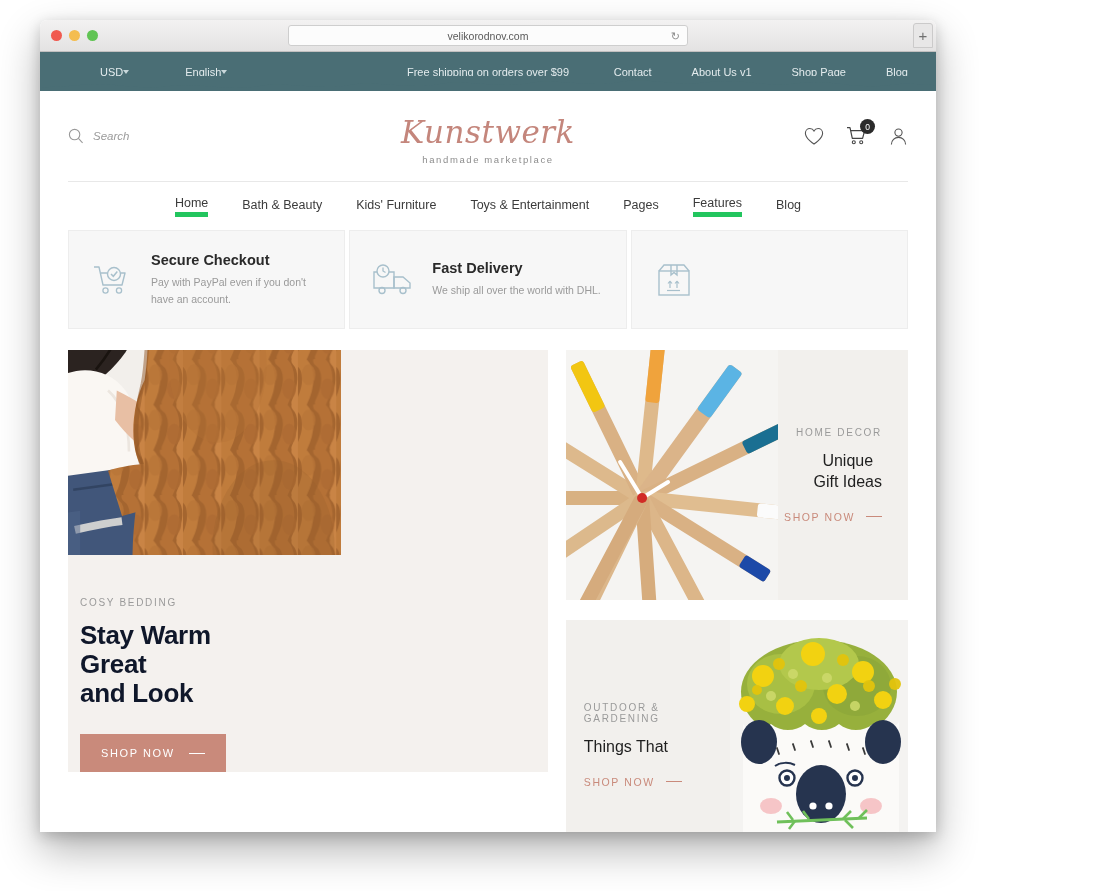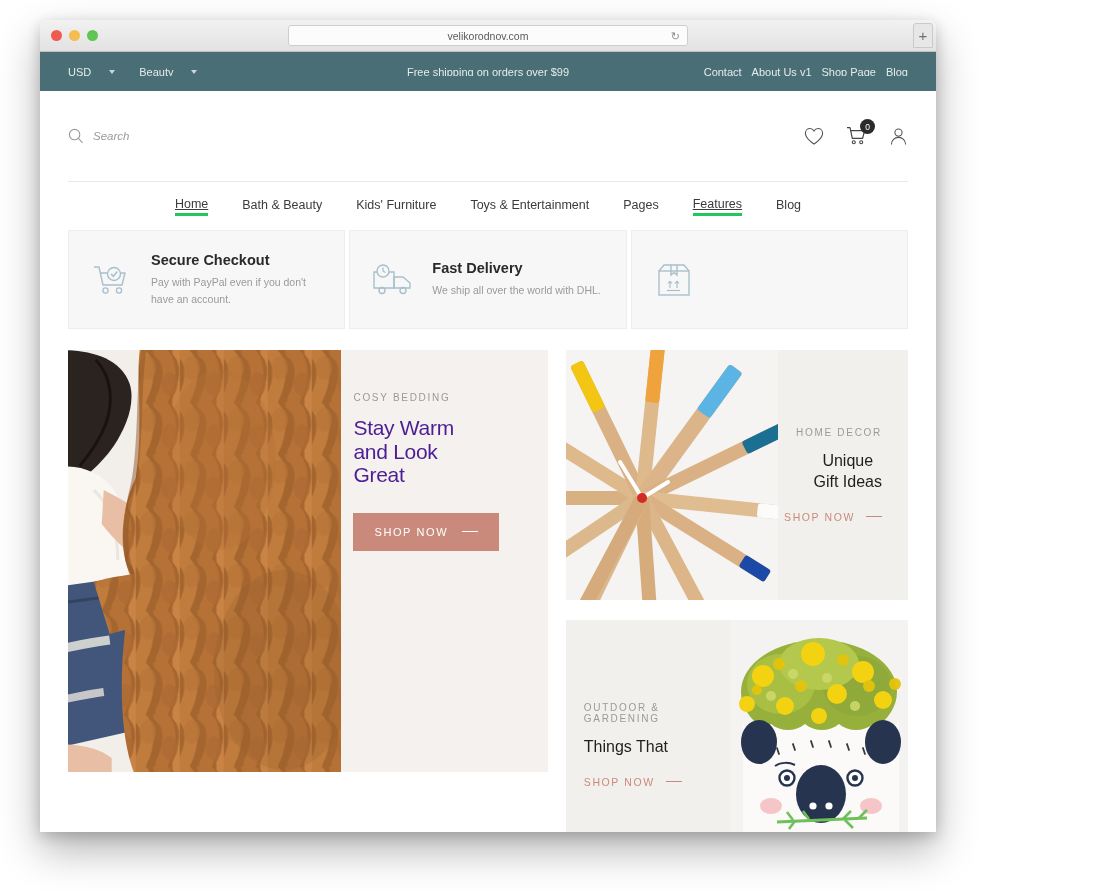--- a/index.html
+++ b/index.html
@@ -61,32 +61,32 @@
   .topbar {
     position: relative;
     height: 39px;
     background: #4a6e75;
     color: #e4ecee;
     font-size: 11px;
     display: flex; align-items: center;
     padding: 0 28px;
   }
   .tb-left { display: flex; gap: 24px; align-items: center; }
-  .tb-item { display: flex; align-items: center; gap: 18px; cursor: pointer; }
+  .tb-item { display: flex; align-items: center; gap: 0; cursor: pointer; margin-left: 32px; }
   .caret {
     width: 0; height: 0;
     border-left: 3.5px solid transparent;
     border-right: 3.5px solid transparent;
     border-top: 4px solid #c9d8db;
   }
   .tb-center {
     position: absolute; left: 50%; transform: translateX(-50%);
     font-size: 11px;
   }
-  .tb-right { margin-left: auto; display: flex; gap: 10px; font-size: 11px; }
+  .tb-right { margin-left: auto; display: flex; gap: 40px; font-size: 11px; }
   .tb-right span { cursor: pointer; }
   .torn {
     position: absolute; left: 0; right: 0; bottom: -1px;
     height: 16px; display: block;
   }
 
   
   .header {
     position: relative;
     height: 90px;
@@ -123,21 +123,21 @@
   .divider { height: 1px; background: #e8e8e8; margin: 0 28px; }
 
   
   .nav {
     height: 48px;
     display: flex; align-items: center; justify-content: center;
     gap: 34px;
     font-size: 12.5px; color: #3b3b3b;
   }
   .nav-item { cursor: pointer; padding-bottom: 2px; }
-  .nav-item.active { border-bottom: 3px solid #22c55e; text-decoration: underline; }
+  .nav-item.active { border-bottom: 5px solid #22c55e; }
 
   
   .features {
     display: flex; gap: 4px;
     margin: 0 28px;
   }
   .feat {
     flex: 1;
     background: #f7f7f7;
     border: 1px solid #ededed;
@@ -157,32 +157,33 @@
   }
   .col-left { width: 551px; }
   .col-right { width: 393px; display: flex; flex-direction: column; gap: 20px; }
 
   .hero {
     position: relative;
     height: 422px;
     background: #f4f1ee;
     overflow: hidden;
     display: flex;
+    flex-direction: column;
   }
   .hero-img { width: 57%; position: relative; overflow: hidden; background: #efe9e3; }
   .hero-txt {
     flex: 1; padding: 42px 20px 0 12px;
   }
   .eyebrow {
     font-size: 10px; letter-spacing: 1.7px; color: #9a9a9a;
     text-transform: uppercase; margin-bottom: 13px;
   }
   .hero-h {
-    font-size: 21px; line-height: 1.12; color: #4c1d95;
-    font-weight: normal; letter-spacing: -.3px;
+    font-size: 26px; line-height: 1.12; color: #0f172a;
+    font-weight: bold; letter-spacing: -.3px;
   }
   .btn-shop {
     margin-top: 26px;
     display: inline-flex; align-items: center; gap: 14px;
     background: #c98a7b; color: #fff;
     font-size: 11px; letter-spacing: 1.6px;
     padding: 13px 21px; border: none; cursor: pointer;
   }
 
   .bn {
@@ -232,21 +233,21 @@
 
   <div class="page">
 
     <div class="topbar">
       <div class="tb-left">
         <div class="tb-item">
           <span>USD</span>
           <span class="caret"></span>
         </div>
         <div class="tb-item">
-          <span>Beauty</span>
+          <span>English</span>
           <span class="caret"></span>
         </div>
       </div>
       <div class="tb-center">Free shipping on orders over $99</div>
       <div class="tb-right">
         <span>Contact</span>
         <span>About Us v1</span>
         <span>Shop Page</span>
         <span>Blog</span>
       </div>
@@ -261,20 +262,24 @@
 
     <div class="header">
       <div class="search">
         <svg width="16" height="16" viewBox="0 0 16 16">
           <circle cx="6.6" cy="6.6" r="5.2" fill="none" stroke="#9a9a9a" stroke-width="1.1"></circle>
           <line x1="10.4" y1="10.4" x2="14.6" y2="14.8" stroke="#9a9a9a" stroke-width="1.1"></line>
         </svg>
         <span>Search</span>
       </div>
 
+      <div class="logo-wrap">
+        <div class="logo">Kunstwerk</div>
+        <div class="logo-sub">handmade marketplace</div>
+      </div>
 
       <div class="head-icons">
         <svg width="20" height="19" viewBox="0 0 20 19">
           <path d="M10 17 C10 17 1.4 11.6 1.4 6.2 C1.4 3.4 3.5 1.5 5.9 1.5 C7.6 1.5 9.2 2.5 10 4
                    C10.8 2.5 12.4 1.5 14.1 1.5 C16.5 1.5 18.6 3.4 18.6 6.2 C18.6 11.6 10 17 10 17 Z" fill="none" stroke="#555" stroke-width="1.1"></path>
         </svg>
         <div class="cart-wrap">
           <svg width="21" height="20" viewBox="0 0 21 20">
             <path d="M1 1.6 L4 1.6 L6.3 12.3 L16.6 12.3 L18.6 4.6 L5 4.6" fill="none" stroke="#444" stroke-width="1.2" stroke-linejoin="round"></path>
             <circle cx="7.8" cy="16.3" r="1.5" fill="none" stroke="#444" stroke-width="1.1"></circle>
@@ -394,22 +399,22 @@
               <path d="M96 0 C90 40 94 92 86 132 C76 172 74 206 88 232" fill="none" stroke="#8f5626" stroke-width="5" opacity=".5"></path>
               <path d="M46 232 C76 222 140 218 198 224 C158 252 110 272 62 284 Z" fill="url(#knit)"></path>
               <ellipse cx="172" cy="110" rx="56" ry="90" fill="#b47437" opacity=".35"></ellipse>
               <ellipse cx="236" cy="320" rx="70" ry="100" fill="#96602c" opacity=".25"></ellipse>
             </svg>
           </div>
           <div class="hero-txt">
             <div class="eyebrow">COSY BEDDING</div>
             <div class="hero-h">
               <div>Stay Warm</div>
+              <div>Great</div>
               <div>and Look</div>
-              <div>Great</div>
             </div>
             <button class="btn-shop">
               <span>SHOP NOW</span>
               <span class="dash" style="background:#fff"></span>
             </button>
           </div>
         </div>
       </div>
 
       <div class="col-right">

